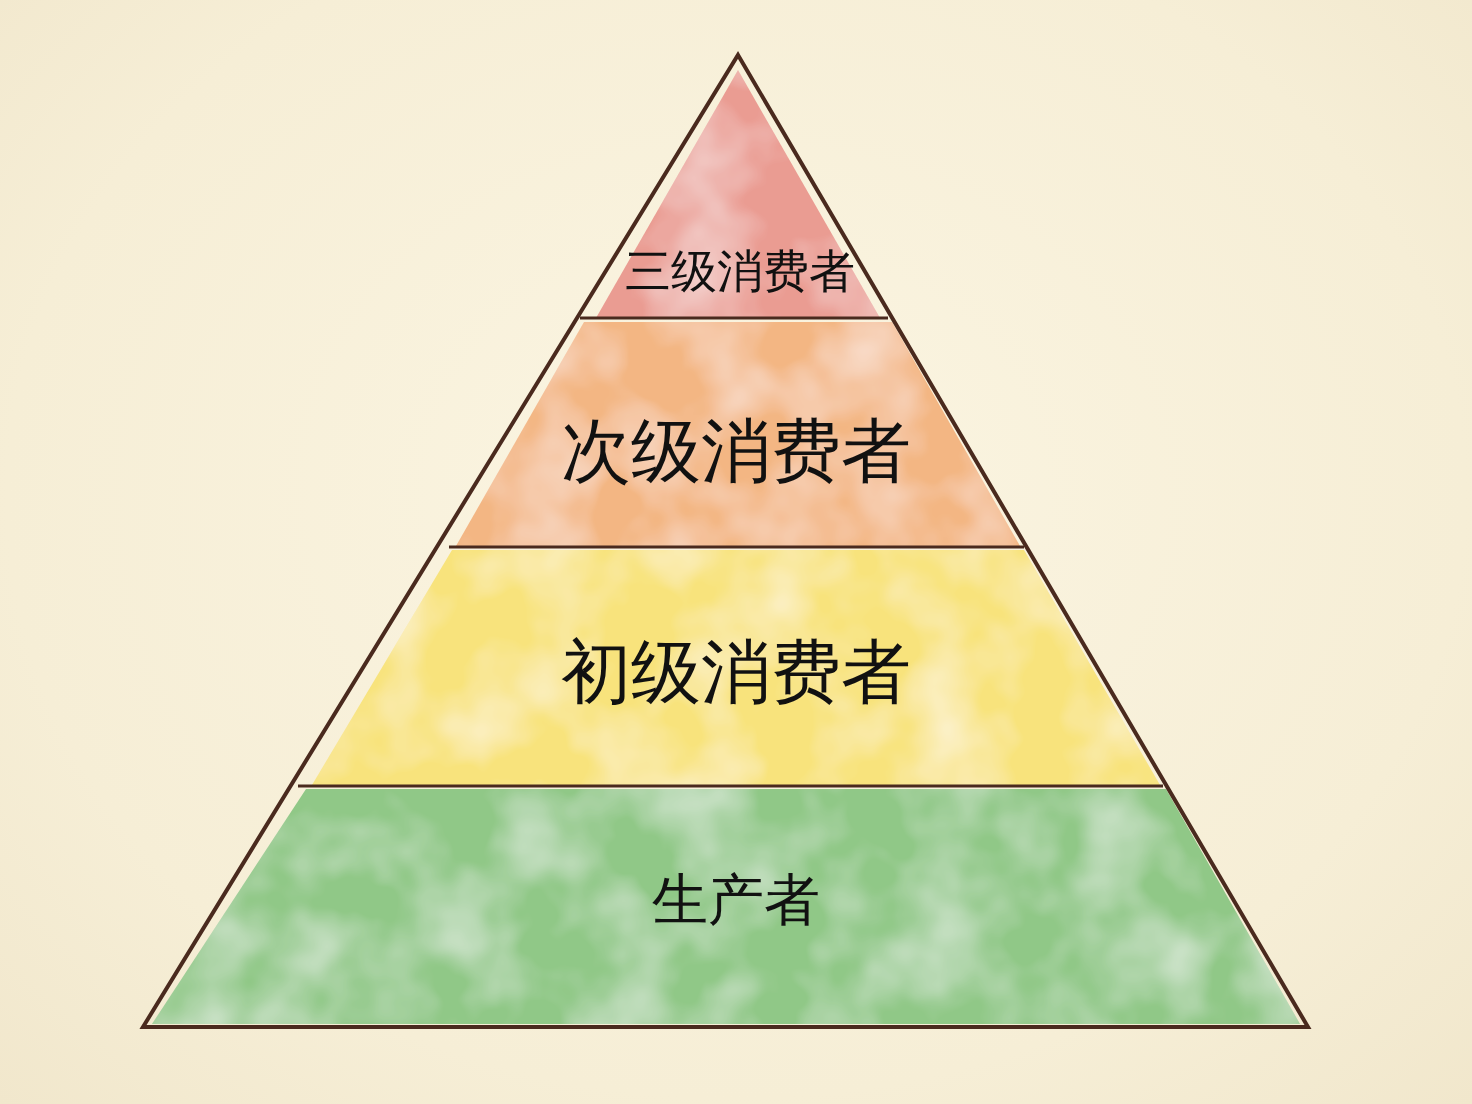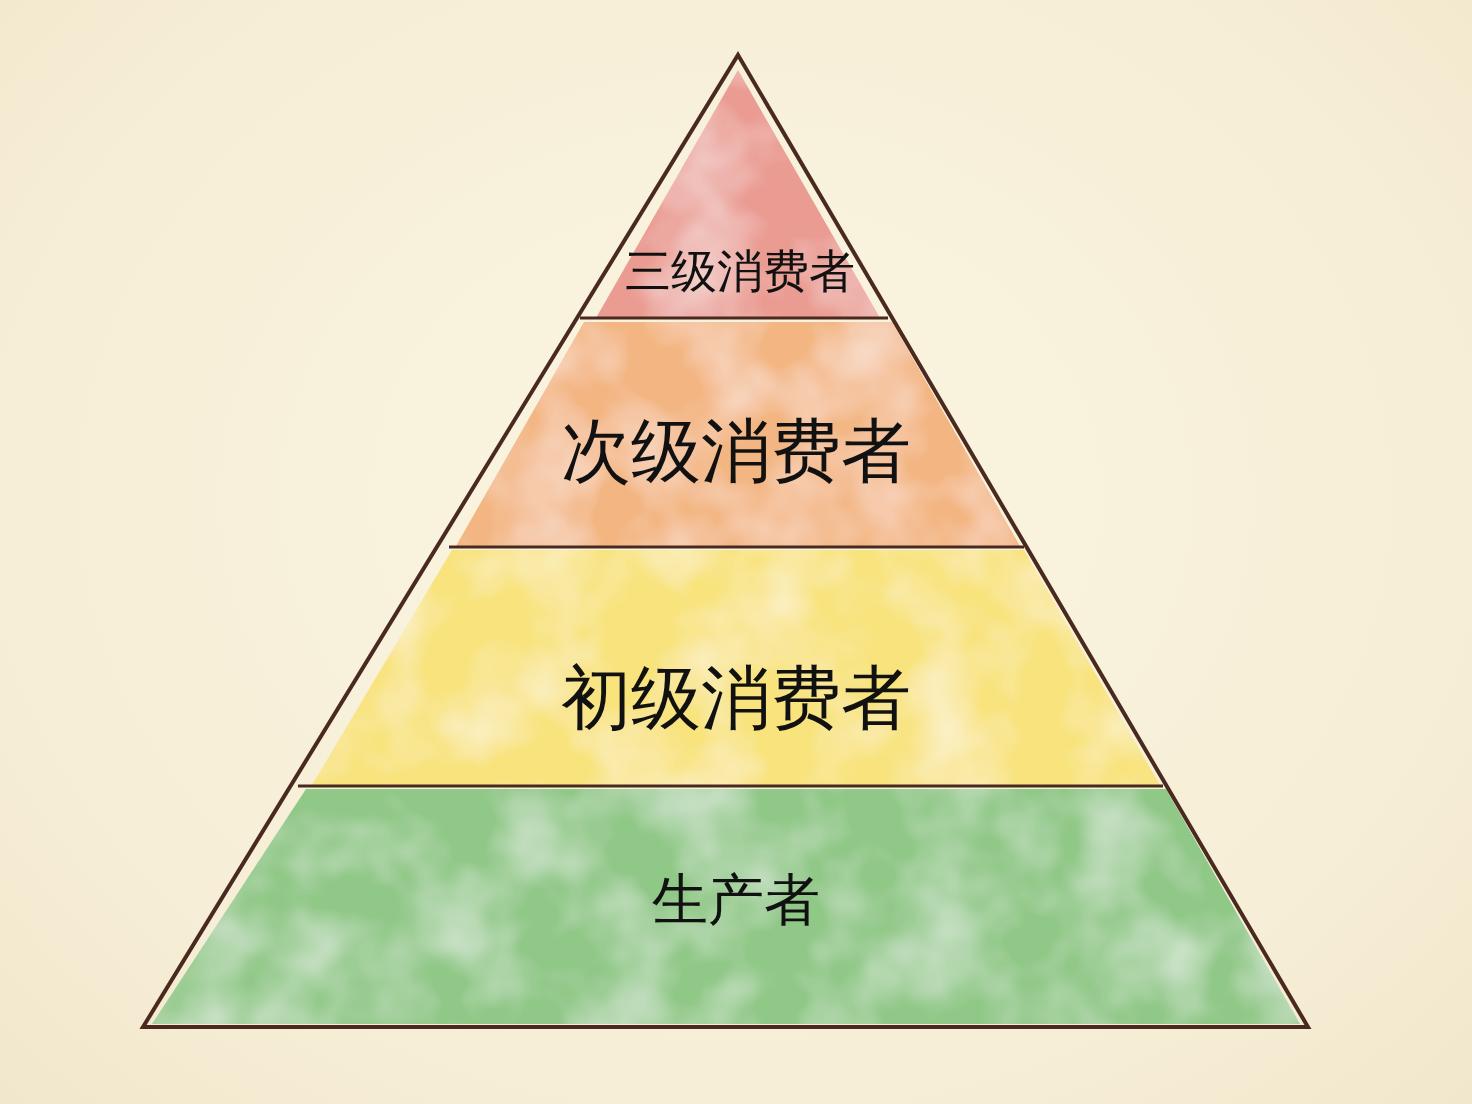--- a/index.html
+++ b/index.html
@@ -17,21 +17,21 @@
   .tier-label {
     position: absolute;
     left: 0; width: 1472px;
     text-align: center;
     color: #111;
     font-family: "DejaVu Sans", sans-serif;
     line-height: 1;
   }
   #label-0 { top: 248px; font-size: 46px; left: 4px; }
   #label-1 { top: 416px; font-size: 70px; }
-  #label-2 { top: 637px; font-size: 70px; margin-top: 26px; }
+  #label-2 { top: 637px; font-size: 70px; }
   #label-3 { top: 872px; font-size: 56px; }
 </style>
 </head>
 <body>
 
 <div id="paper"></div>
 
 <svg id="pyramid" width="1472" height="1104" viewBox="0 0 1472 1104">
   <defs>
     <filter id="wc" x="-5%" y="-5%" width="110%" height="110%">

